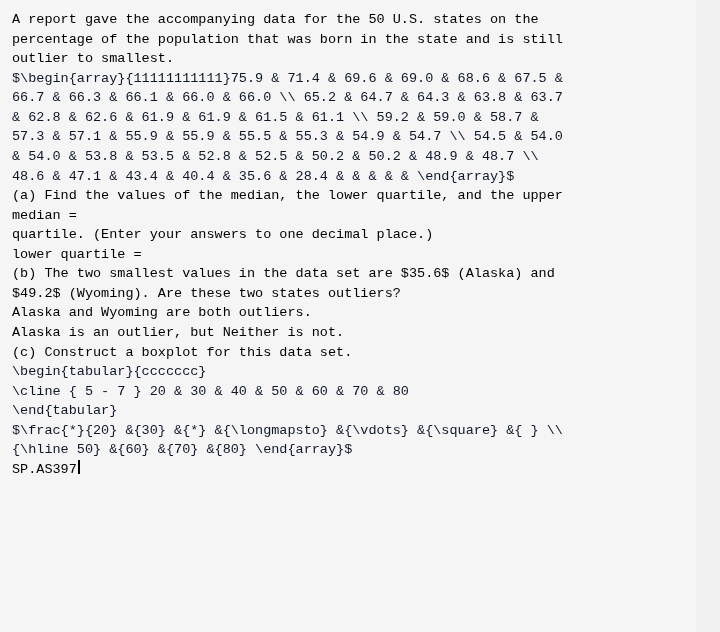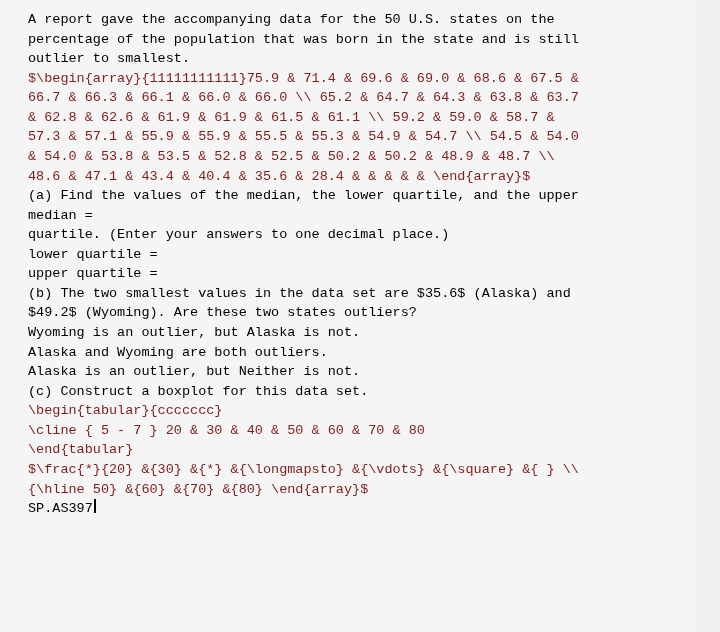--- a/index.html
+++ b/index.html
@@ -13,32 +13,32 @@
       font-family: 'Courier New', Courier, monospace;
       font-size: 13.5px;
       line-height: 1.45;
       color: #000;
     }
 
     .container {
       width: 696px;
       min-height: 632px;
       background-color: #f5f5f5;
-      padding: 10px 28px;
+      padding: 10px 12px;
       overflow: auto;
     }
 
     .line {
       display: block;
       white-space: pre-wrap;
       word-break: break-word;
     }
 
     .text-black { color: #000000; }
-    .text-green { color: #7f1d1d; }
+    .text-green { color: #0f172a; }
 
     .input-line {
       display: flex;
     }
 
     .cursor {
       display: inline-block;
       width: 2px;
       height: 14px;
       background: #000;
@@ -59,25 +59,23 @@
   <span class="line text-green">66.7 &amp; 66.3 &amp; 66.1 &amp; 66.0 &amp; 66.0 \\ 65.2 &amp; 64.7 &amp; 64.3 &amp; 63.8 &amp; 63.7</span>
   <span class="line text-green">&amp; 62.8 &amp; 62.6 &amp; 61.9 &amp; 61.9 &amp; 61.5 &amp; 61.1 \\ 59.2 &amp; 59.0 &amp; 58.7 &amp;</span>
   <span class="line text-green">57.3 &amp; 57.1 &amp; 55.9 &amp; 55.9 &amp; 55.5 &amp; 55.3 &amp; 54.9 &amp; 54.7 \\ 54.5 &amp; 54.0</span>
   <span class="line text-green">&amp; 54.0 &amp; 53.8 &amp; 53.5 &amp; 52.8 &amp; 52.5 &amp; 50.2 &amp; 50.2 &amp; 48.9 &amp; 48.7 \\</span>
   <span class="line text-green">48.6 &amp; 47.1 &amp; 43.4 &amp; 40.4 &amp; 35.6 &amp; 28.4 &amp; &amp; &amp; &amp; &amp; \end{array}$</span>
 
   <span class="line text-black">(a) Find the values of the median, the lower quartile, and the upper</span>
   <span class="line text-black">median =</span>
   <span class="line text-black">quartile. (Enter your answers to one decimal place.)</span>
   <span class="line text-black">lower quartile =</span>
-  <span class="line text-black">upper quartile =</span>
 
   <span class="line text-black">(b) The two smallest values in the data set are $35.6$ (Alaska) and</span>
   <span class="line text-black">$49.2$ (Wyoming). Are these two states outliers?</span>
-  <span class="line text-black">Wyoming is an outlier, but Alaska is not.</span>
   <span class="line text-black">Alaska and Wyoming are both outliers.</span>
   <span class="line text-black">Alaska is an outlier, but Neither is not.</span>
 
   <span class="line text-black">(c) Construct a boxplot for this data set.</span>
   <span class="line text-green">\begin{tabular}{ccccccc}</span>
   <span class="line text-green">\cline { 5 - 7 } 20 &amp; 30 &amp; 40 &amp; 50 &amp; 60 &amp; 70 &amp; 80</span>
   <span class="line text-green">\end{tabular}</span>
   <span class="line text-green">$\frac{*}{20} &amp;{30} &amp;{*} &amp;{\longmapsto} &amp;{\vdots} &amp;{\square} &amp;{ } \\</span>
   <span class="line text-green">{\hline 50} &amp;{60} &amp;{70} &amp;{80} \end{array}$</span>
 

